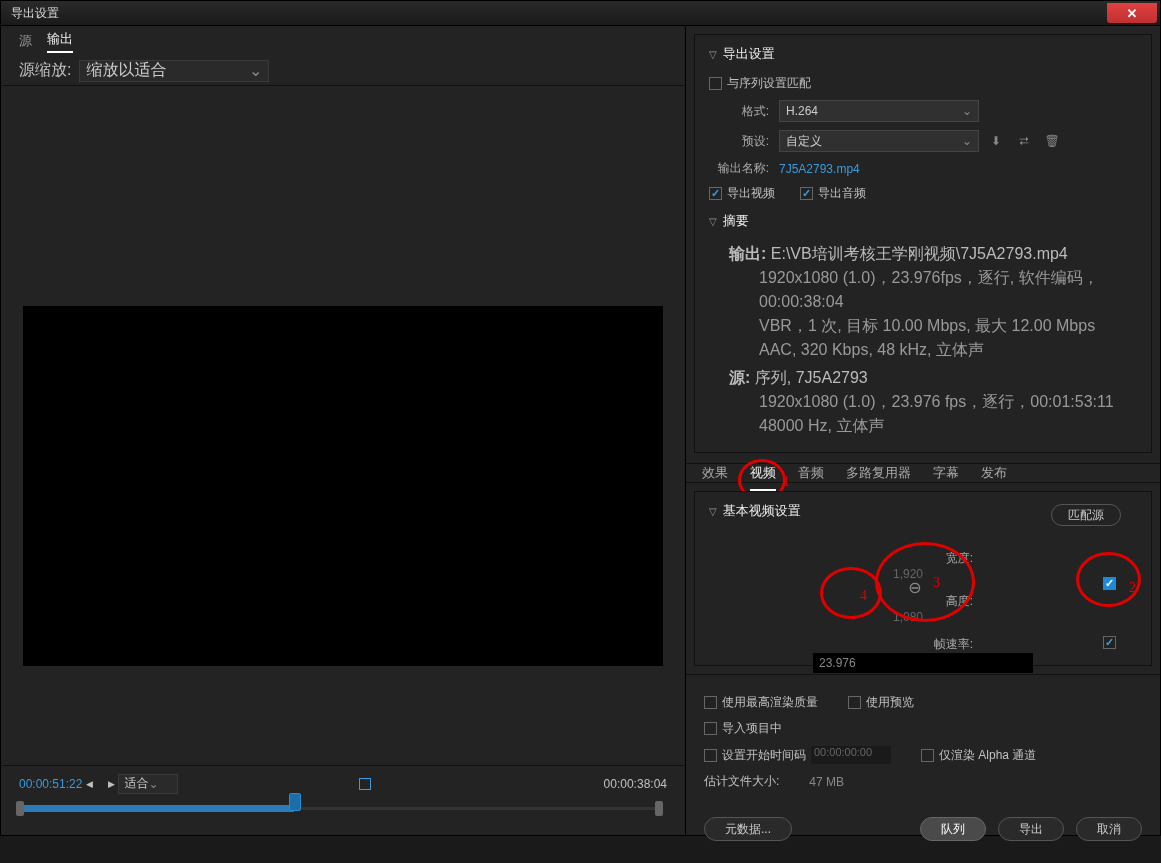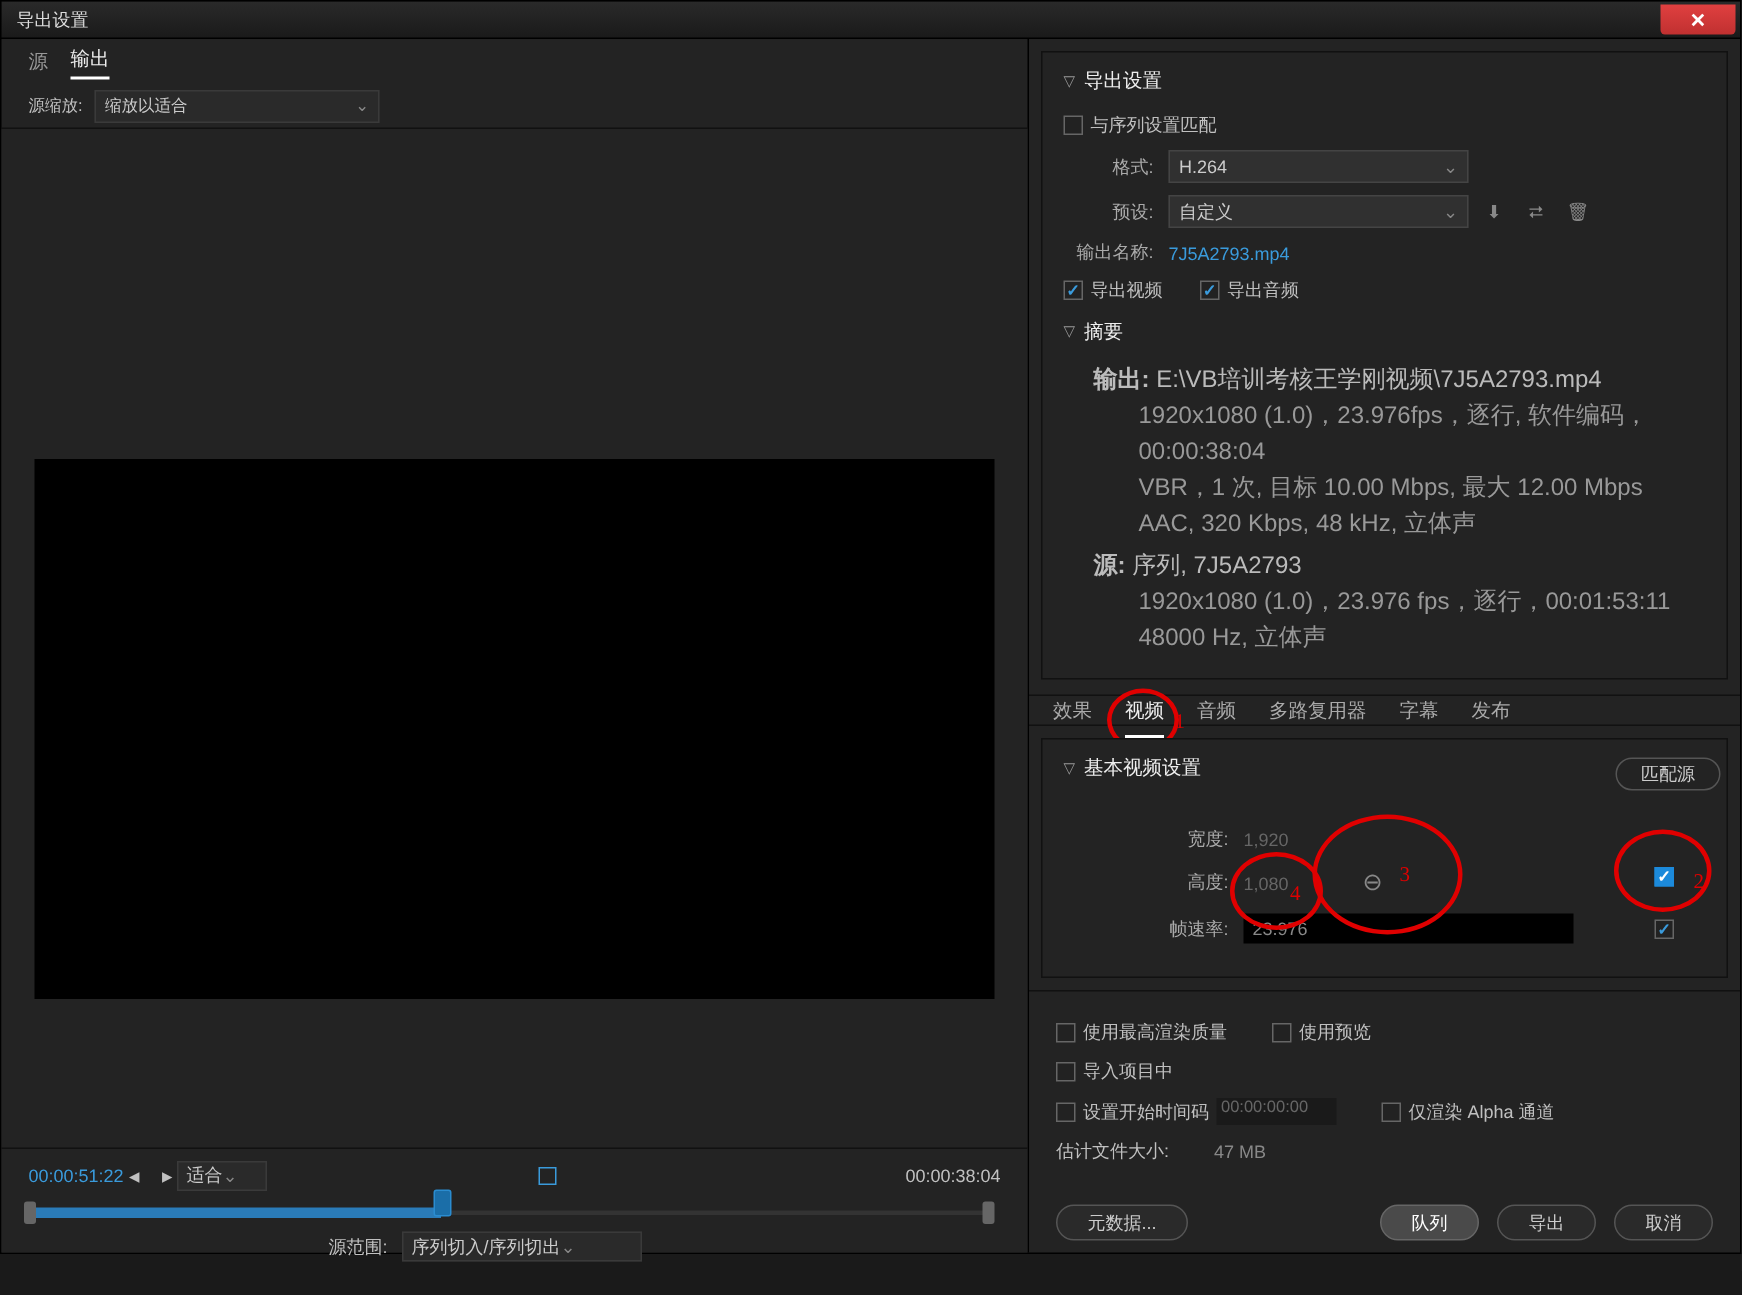--- a/index.html
+++ b/index.html
@@ -10,21 +10,21 @@
 .titlebar-close { width: 50px; height: 20px; background: linear-gradient(#e04040, #c03030); display: flex; align-items: center; justify-content: center; color: #fff; font-weight: bold; border-radius: 0 0 3px 3px; margin-right: 3px; font-size: 13px; }
 
 .main-area { display: flex; height: 810px; border: 1px solid #000; border-top: none; background: #232323; }
 .left-panel { width: 685px; display: flex; flex-direction: column; border-right: 1px solid #000; }
 .right-panel { width: 474px; display: flex; flex-direction: column; }
 
 .tabs-row { height: 30px; display: flex; align-items: center; padding-left: 18px; gap: 15px; font-size: 13px; }
 .tab { color: #999; cursor: pointer; }
 .tab.active { color: #eee; border-bottom: 2px solid #fff; padding-bottom: 3px; }
 
-.zoom-row { height: 30px; display: flex; align-items: center; padding-left: 18px; gap: 8px; font-size: 11px; border-bottom: 1px solid #111; }
+.zoom-row { height: 30px; display: flex; align-items: center; padding-left: 18px; gap: 8px; font-size: 16px; border-bottom: 1px solid #111; }
 .zoom-select { width: 190px; height: 22px; background: #2a2a2a; border: 1px solid #3a3a3a; color: #ccc; display: flex; align-items: center; justify-content: space-between; padding: 0 6px; }
 
 .preview-area { flex: 1; background: #232323; display: flex; align-items: center; justify-content: center; padding: 20px; }
 .preview-black { width: 640px; height: 360px; background: #000; margin-top: 120px; }
 
 .timeline-area { height: 70px; background: #232323; padding: 5px 18px; border-top: 1px solid #111; }
 .time-row { display: flex; align-items: center; justify-content: space-between; height: 25px; }
 .time-blue { color: #3a9bdc; }
 .tl-icons { display: flex; gap: 8px; align-items: center; }
 .tl-icon { width: 14px; height: 14px; display: inline-flex; align-items: center; justify-content: center; }
@@ -59,22 +59,22 @@
 
 .tabs2-row { height: 34px; display: flex; align-items: center; padding-left: 16px; gap: 22px; font-size: 13px; border-top: 1px solid #111; border-bottom: 1px solid #111; margin-top: 2px; }
 .tab2 { color: #aaa; cursor: pointer; position: relative; }
 .tab2.active { color: #eee; }
 .tab2.active::after { content: ""; position: absolute; left: 0; right: 0; bottom: -9px; height: 2px; background: #fff; }
 
 .red-circle { position: absolute; border: 3px solid #e00000; border-radius: 50%; pointer-events: none; }
 .red-num { position: absolute; color: #e00000; font-size: 14px; font-weight: normal; font-family: "SimSun", serif; }
 
 .video-settings-box { margin: 8px; border: 1px solid #111; padding: 10px 14px; background: #232323; position: relative; height: 175px; }
-.match-btn { position: absolute; right: 4px; top: 12px; width: 70px; height: 22px; border: 1px solid #555; border-radius: 11px; display: flex; align-items: center; justify-content: center; color: #ccc; }
-.vs-row { display: flex; align-items: center; margin: 12px 0; }
+.match-btn { position: absolute; right: 30px; top: 12px; width: 70px; height: 22px; border: 1px solid #555; border-radius: 11px; display: flex; align-items: center; justify-content: center; color: #ccc; }
+.vs-row { display: flex; align-items: center; margin: 12px 0; flex-direction: column; }
 .vs-label { width: 120px; text-align: right; padding-right: 10px; color: #aaa; }
 .vs-val { width: 60px; color: #666; }
 .link-icon { width: 30px; height: 30px; display: inline-flex; align-items: center; justify-content: center; color: #888; margin-left: 10px; font-size: 16px; }
 
 .bottom-opts { padding: 10px 18px; border-top: 1px solid #111; }
 .opt-row { display: flex; align-items: center; margin: 9px 0; gap: 30px; }
 .opt-item { display: flex; align-items: center; }
 .time-input { width: 80px; height: 18px; background: #1a1a1a; border: none; color: #666; font-size: 11px; padding: 0 3px; margin-left: 5px; }
 .interp-select { width: 180px; height: 22px; background: #303030; border: 1px solid #444; color: #ccc; display: flex; align-items: center; justify-content: space-between; padding: 0 6px; margin-left: 10px; }
 
@@ -129,27 +129,20 @@
           </span>
         <div style="flex:1"></div>
         <span>00:00:38:04</span>
       </div>
       <div class="slider-track">
         <div class="slider-bar"></div>
         <div class="slider-range"></div>
         <div class="slider-lgrip"></div>
         <div class="slider-handle"></div>
         <div class="slider-rgrip"></div>
-      </div>
-      <div class="range-row">
-        <span>源范围:</span>
-        <div class="range-select">
-          <span>序列切入/序列切出</span>
-          <span class="dropdown-arrow"></span>
-        </div>
       </div>
     </div>
   </div>
 
   <div class="right-panel">
     <div class="export-settings-box">
       <div class="section-head">
         <span class="chev chev-down"></span>
         <span>导出设置</span>
       </div>

